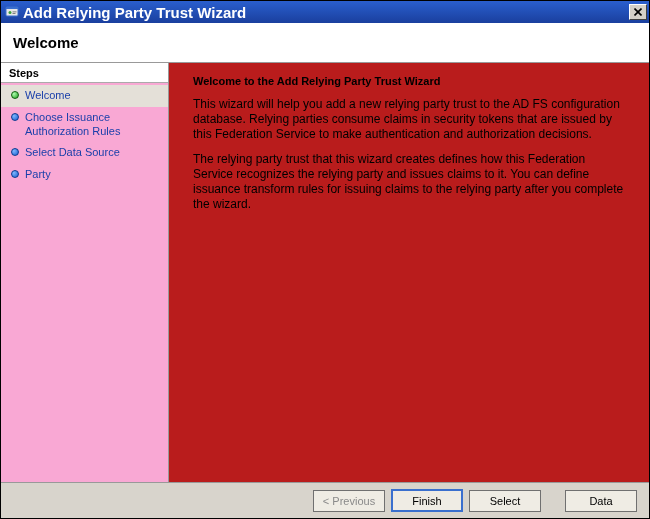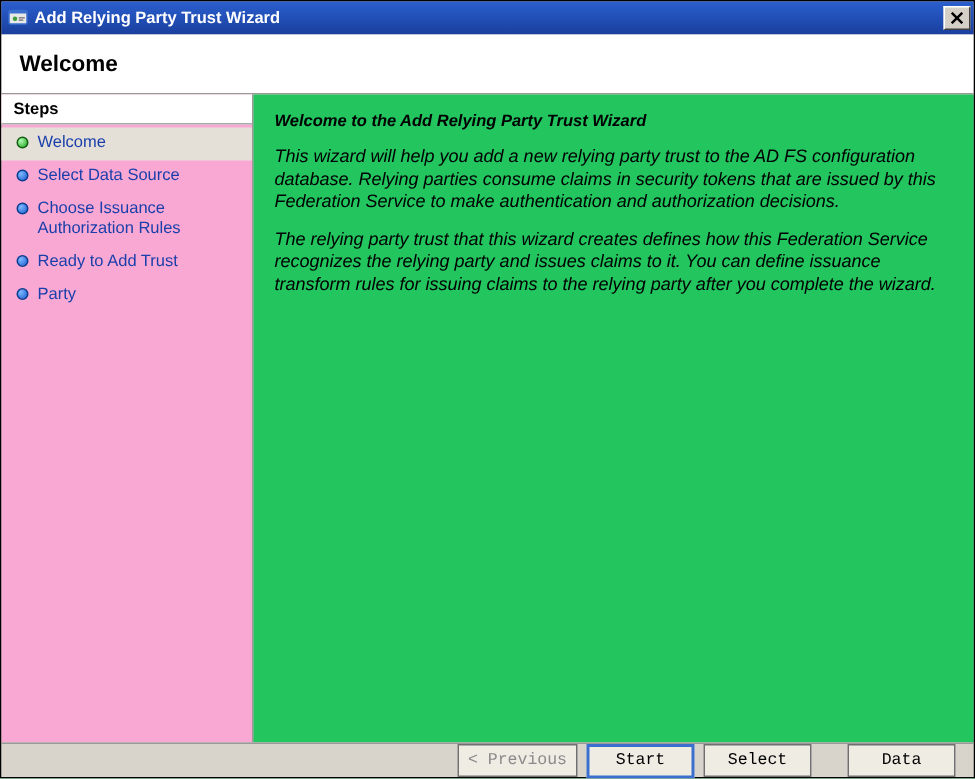--- a/index.html
+++ b/index.html
@@ -21,21 +21,21 @@
     }
     .titlebar {
       height: 22px;
       background: linear-gradient(to bottom, #2a5fce 0%, #1a3f9e 100%);
       display: flex;
       align-items: center;
       justify-content: space-between;
       padding: 0 2px 0 4px;
       color: #fff;
       font-weight: bold;
-      font-size: 11px;
+      font-size: 15px;
     }
     .titlebar-left {
       display: flex;
       align-items: center;
       gap: 4px;
     }
     .titlebar-icon svg { display: block; }
     .close-btn {
       width: 18px;
       height: 16px;
@@ -111,49 +111,47 @@
       background: radial-gradient(circle at 30% 30%, #7fb8ff, #1a5fd0);
       border: 1px solid #0a3c90;
     }
     .bullet.current {
       background: radial-gradient(circle at 30% 30%, #b0ffb0, #1fa01f);
       border: 1px solid #106010;
     }
     .step-label { flex: 1; }
     .content {
       flex: 1;
-      background: #22c55e;
-      padding: 12px 14px;
+      background: #b91c1c;
+      padding: 12px 24px;
       display: flex;
       flex-direction: column;
       overflow: hidden;
-      font-style: italic;
     }
     .content-title {
       font-weight: bold;
       font-size: 11px;
       color: #000;
       margin-bottom: 10px;
     }
     .content-p {
       font-size: 12px;
       color: #000;
       line-height: 1.25;
       margin-bottom: 10px;
     }
     .footer {
-      height: 23px;
+      height: 36px;
       background: #d8d4cc;
       border-top: 1px solid #999;
       display: flex;
       align-items: center;
       justify-content: flex-end;
       padding-right: 12px;
       gap: 6px;
-      font-family: Liberation Mono, monospace;
     }
     .btn {
       min-width: 72px;
       height: 22px;
       background: #efece4;
       border: 1px solid #707070;
       font-size: 11px;
       font-family: inherit;
       cursor: pointer;
       padding: 0 6px;
@@ -204,46 +202,42 @@
 
     <div class="sidebar">
       <div class="steps-header">Steps</div>
       <div class="steps-list">
         <div class="step-item active">
           <span class="bullet current"></span>
           <span class="step-label">Welcome</span>
         </div>
         <div class="step-item">
           <span class="bullet"></span>
-          <span class="step-label">Select Data Source</span>
+          <span class="step-label">Choose Issuance Authorization Rules</span>
         </div>
         <div class="step-item">
           <span class="bullet"></span>
-          <span class="step-label">Choose Issuance Authorization Rules</span>
-        </div>
-        <div class="step-item">
-          <span class="bullet"></span>
-          <span class="step-label">Ready to Add Trust</span>
+          <span class="step-label">Select Data Source</span>
         </div>
         <div class="step-item">
           <span class="bullet"></span>
           <span class="step-label">Party</span>
         </div>
       </div>
     </div>
 
     <div class="content">
       <div class="content-title">Welcome to the Add Relying Party Trust Wizard</div>
       <div class="content-p">This wizard will help you add a new relying party trust to the AD FS configuration database.  Relying parties consume claims in security tokens that are issued by this Federation Service to make authentication and authorization decisions.</div>
       <div class="content-p">The relying party trust that this wizard creates defines how this Federation Service recognizes the relying party and issues claims to it. You can define issuance transform rules for issuing claims to the relying party after you complete the wizard.</div>
     </div>
 
   </div>
 
   <div class="footer">
     <button class="btn" disabled="">&lt; Previous</button>
-    <button class="btn default">Start</button>
+    <button class="btn default">Finish</button>
     <button class="btn">Select</button>
     <span class="footer-sep"></span>
     <button class="btn">Data</button>
   </div>
 
 </div>
 
 </body></html>

